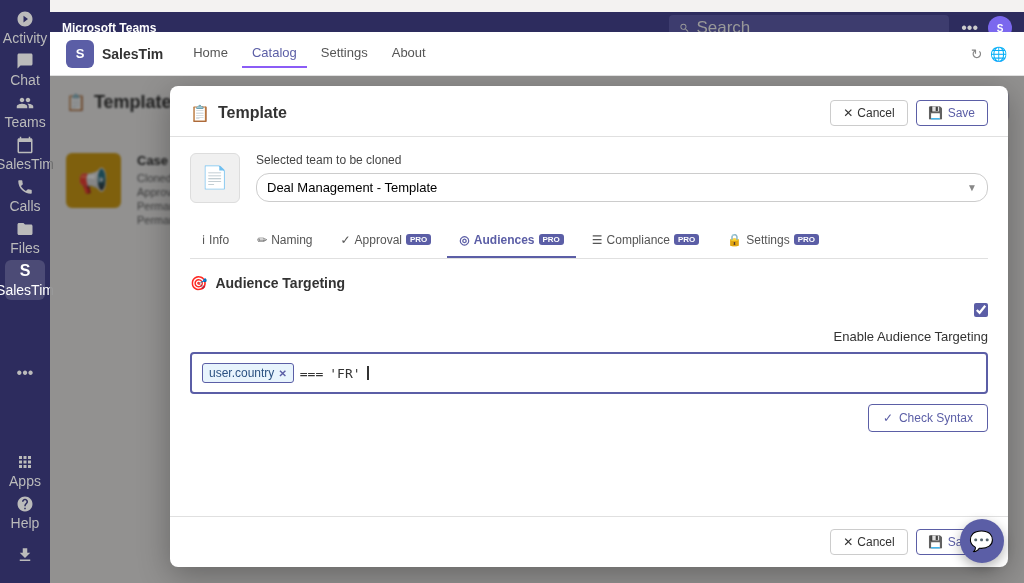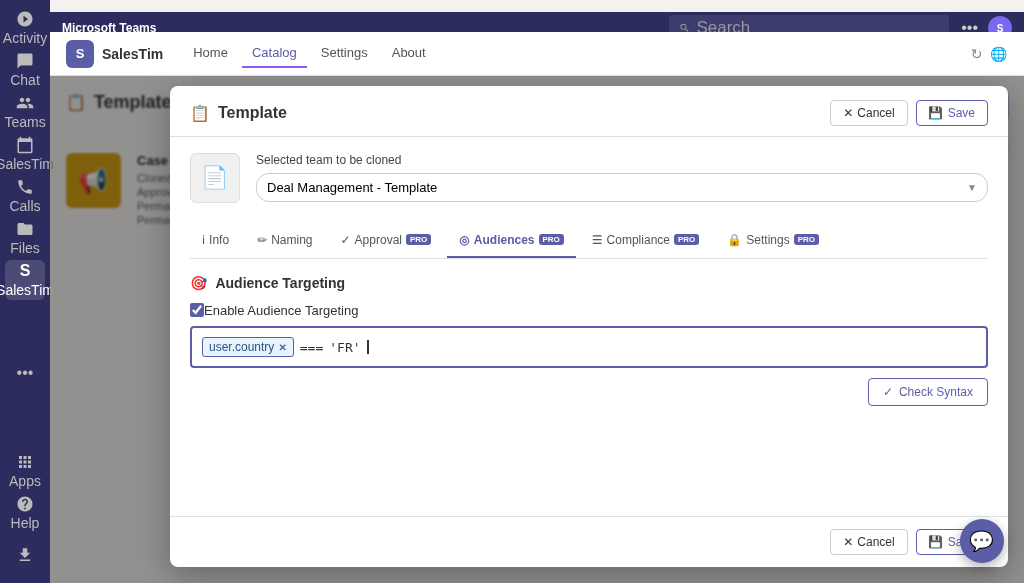--- a/index.html
+++ b/index.html
@@ -126,21 +126,21 @@
       border-radius: 0;
     }
     .tab.active { color: #5b5ea6; border-bottom: 2px solid #5b5ea6; font-weight: 600; }
     .pro-badge {
       background: #5b5ea6; color: white; font-size: 8px; font-weight: 700;
       padding: 1px 4px; border-radius: 3px; text-transform: uppercase;
     }
 
     
     .section-header { display: flex; align-items: center; gap: 8px; font-size: 14px; font-weight: 600; color: #333; margin-bottom: 12px; }
-    .checkbox-row { display: flex; align-items: flex-start; gap: 0; margin-bottom: 8px; }
+    .checkbox-row { display: flex; align-items: flex-end; gap: 12px; margin-bottom: 8px; flex-direction: column; }
     .checkbox-row input[type=checkbox] { width: 14px; height: 14px; accent-color: #5b5ea6; }
     .checkbox-label { font-size: 13px; color: #333; }
     .help-text { font-size: 11px; color: #666; margin-bottom: 12px; line-height: 1.4; }
 
     
     .expression-input {
       border: 2px solid #5b5ea6; border-radius: 4px; padding: 8px 10px;
       min-height: 42px; display: flex; align-items: center; gap: 6px;
       background: white; margin-bottom: 10px; flex-wrap: wrap;
     }

